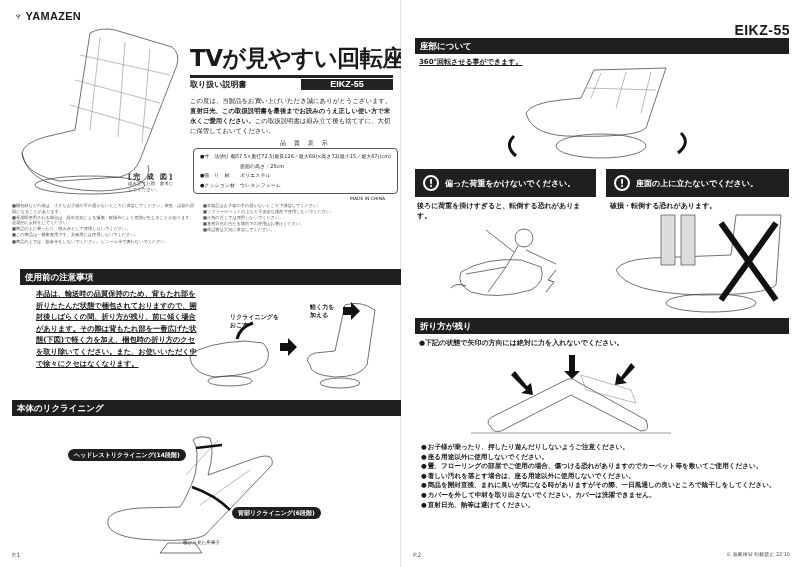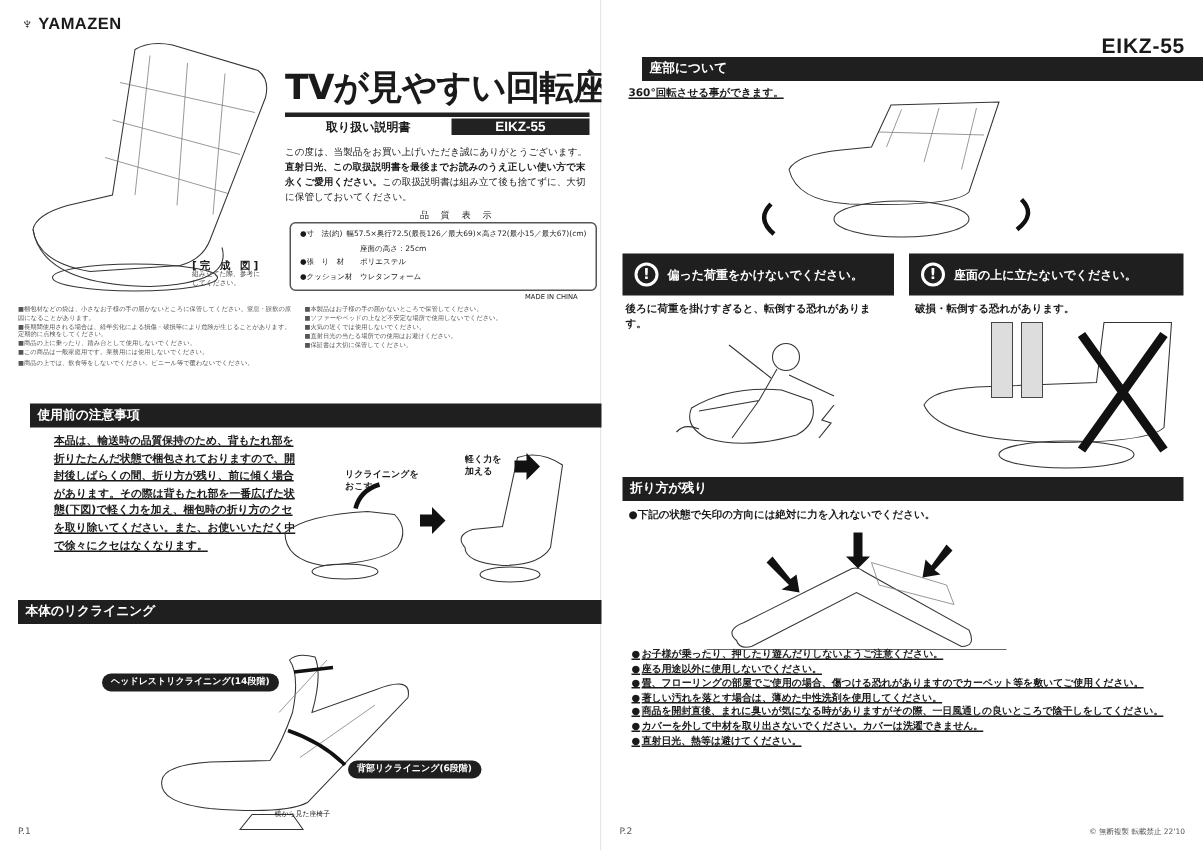--- a/index.html
+++ b/index.html
@@ -8,21 +8,21 @@
   .page { position: absolute; top: 0; height: 567px; background: #fff; }
   .page.left { left: 0; width: 401px; border-right: 1px solid #e6e6e6; }
   .page.right { left: 401px; width: 401px; }
   .abs { position: absolute; }
 
   .brand { left: 14px; top: 10px; font-family: "Liberation Sans", sans-serif; font-weight: bold; font-size: 11px; letter-spacing: 0.3px; display: flex; align-items: center; gap: 3px; }
   .brand-mark { font-size: 11px; }
 
   .title { left: 190px; top: 43px; font-size: 23px; font-weight: bold; letter-spacing: -0.5px; border-bottom: 3px solid #222; padding-bottom: 1px; width: 203px; white-space: nowrap; }
   .subtitle-row { left: 190px; top: 77px; width: 203px; height: 14px; display: flex; align-items: center; }
-  .subtitle { flex: 1; font-size: 8px; text-align: center; font-weight: bold; }
+  .subtitle { flex: 1; font-size: 8px; font-weight: bold; }
   .model-chip { background: #222; color: #fff; font-family: "Liberation Sans", sans-serif; font-weight: bold; font-size: 9px; width: 92px; text-align: center; height: 11px; line-height: 11px; }
   .intro { left: 190px; top: 96px; width: 205px; font-size: 6.4px; line-height: 10px; }
   .intro b { font-weight: bold; }
 
   .quality-title { left: 280px; top: 139px; font-size: 6px; letter-spacing: 3px; }
   .quality-box { left: 193px; top: 148px; width: 205px; height: 46px; border: 1px solid #555; border-radius: 4px; padding: 3px 6px; font-size: 5px; line-height: 9.5px; }
   .quality-row { display: flex; white-space: nowrap; }
   .quality-row .k { width: 40px; }
   .made-in { left: 350px; top: 196px; font-size: 4.5px; }
 
@@ -46,31 +46,31 @@
   .pill-back { left: 232px; top: 507px; }
   .side-caption { left: 183px; top: 540px; font-size: 4.6px; }
   .recline-caption { left: 230px; top: 313px; font-size: 6px; font-weight: bold; line-height: 8px; }
   .force-caption { left: 310px; top: 303px; font-size: 6px; font-weight: bold; line-height: 8px; }
   .page-num { font-size: 6px; color: #555; }
   .pn-left { left: 12px; top: 551px; }
   .pn-right { left: 12px; top: 551px; }
 
   
   .model-code { right: 12px; top: 22px; font-family: "Liberation Sans", sans-serif; font-weight: bold; font-size: 14px; letter-spacing: 0.5px; }
-  .bar-seat { left: 14px; top: 38px; width: 374px; margin-left: 13px; }
+  .bar-seat { left: 14px; top: 38px; width: 374px; }
   .seat-text { left: 18px; top: 57px; font-size: 7px; }
   .warn-bar { background: #1f1f1f; color: #fff; font-weight: bold; font-size: 8px; height: 28px; display: flex; align-items: center; gap: 6px; padding-left: 8px; }
   .warn-1 { left: 14px; top: 169px; width: 181px; }
   .warn-2 { left: 205px; top: 169px; width: 183px; }
   .warn-icon { width: 16px; height: 16px; border: 2px solid #fff; border-radius: 50%; display: flex; align-items: center; justify-content: center; font-size: 10px; font-weight: bold; flex-shrink: 0; }
   .warn-text-1 { left: 16px; top: 201px; width: 170px; font-size: 7px; line-height: 10px; font-weight: bold; }
   .warn-text-2 { left: 209px; top: 201px; font-size: 7px; font-weight: bold; }
   .bar-usage { left: 14px; top: 318px; width: 374px; }
   .usage-lead { left: 18px; top: 338px; font-size: 7px; font-weight: bold; }
-  .usage-list { left: 20px; top: 432px; width: 370px; font-size: 6.6px; line-height: 9.6px; font-weight: bold; list-style: none; text-decoration: underline; }
+  .usage-list { left: 20px; top: 443px; width: 370px; font-size: 6.6px; line-height: 9.6px; font-weight: bold; list-style: none; }
   .usage-list li { padding-left: 8px; text-indent: -8px; }
   .usage-list li::before { content: "●"; margin-right: 1px; }
   .copyright { right: 12px; top: 551px; font-size: 5px; color: #555; }
 
   svg { position: absolute; overflow: visible; }
   .line { fill: none; stroke: #333; stroke-width: 0.7; }
   .line-thin { fill: none; stroke: #777; stroke-width: 0.5; }
 </style>
 </head>
 <body>
@@ -211,21 +211,21 @@
     <path class="line-thin" d="M110 20 L160 35 L165 48 L115 35 Z"></path>
     <path d="M98 0 L98 16 L93 16 L101 24 L109 16 L104 16 L104 0 Z" fill="#111"></path>
     <path d="M40 20 L55 35 L50 38 L62 40 L60 28 L56 31 L44 16 Z" fill="#111"></path>
     <path d="M160 8 L150 22 L146 18 L144 30 L156 28 L152 25 L164 12 Z" fill="#111"></path>
   </svg>
 
   <ul class="abs usage-list">
     <li>お子様が乗ったり、押したり遊んだりしないようご注意ください。</li>
     <li>座る用途以外に使用しないでください。</li>
     <li>畳、フローリングの部屋でご使用の場合、傷つける恐れがありますのでカーペット等を敷いてご使用ください。</li>
-    <li>著しい汚れを落とす場合は、薄めた中性洗剤を使用してください。</li>
+    <li>著しい汚れを落とす場合は、座る用途以外に使用しないでください。</li>
     <li>商品を開封直後、まれに臭いが気になる時がありますがその際、一日風通しの良いところで陰干しをしてください。</li>
     <li>カバーを外して中材を取り出さないでください。カバーは洗濯できません。</li>
     <li>直射日光、熱等は避けてください。</li>
   </ul>
 
   <div class="abs page-num pn-right">P.2</div>
   <div class="abs copyright">© 無断複製 転載禁止 22'10</div>
 </div>
 
 </body></html>

